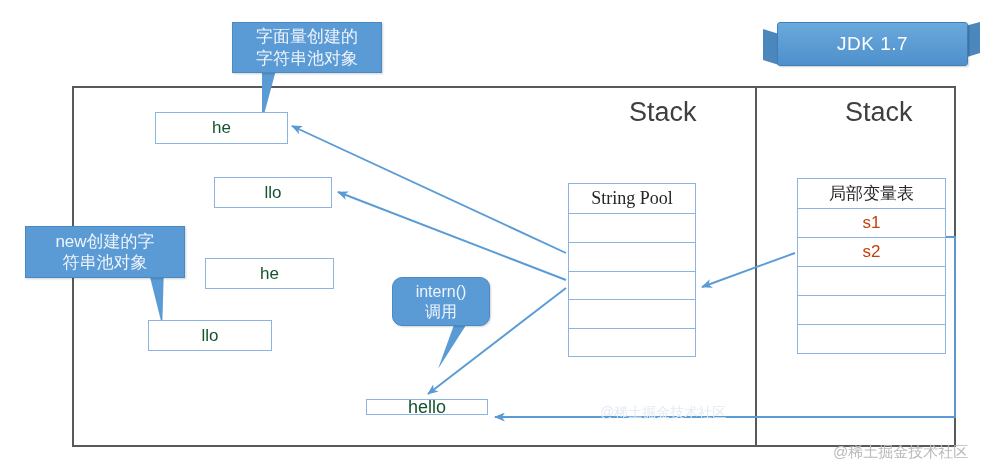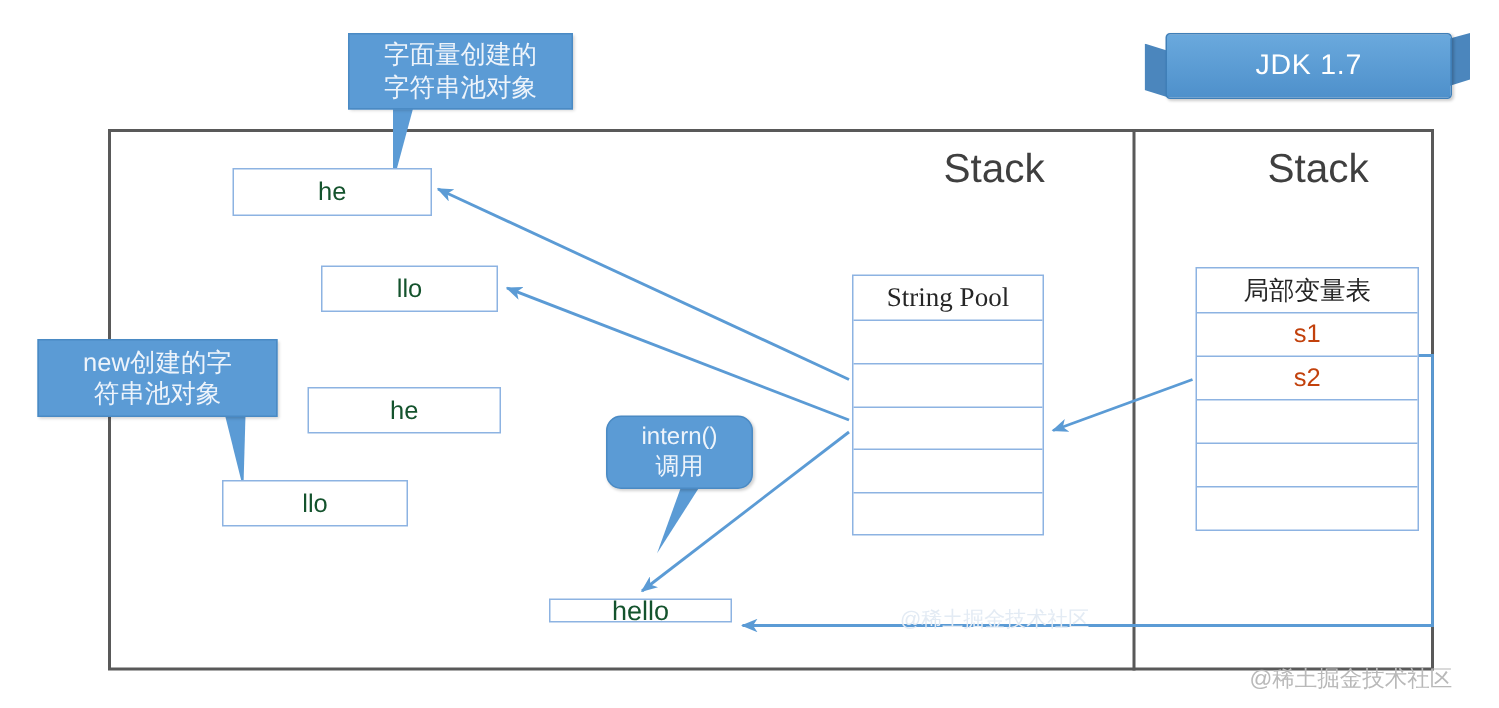--- a/index.html
+++ b/index.html
@@ -43,21 +43,21 @@
   #local-var .row.head{height:30px;font-size:17px;}
 
   
   .callout{position:absolute;background:#5b9bd5;border:1px solid #4a8ac4;
            color:#eef4fb;display:flex;flex-direction:column;align-items:center;
            justify-content:center;text-align:center;line-height:1.25;
            box-shadow:1px 1px 2px rgba(0,0,0,.18);}
   .callout span{display:block;white-space:nowrap;}
   #co-literal{left:232px;top:22px;width:148px;height:49px;font-size:17px;}
   #co-new{left:25px;top:226px;width:158px;height:50px;font-size:17px;}
-  #co-intern{left:404px;top:277px;width:96px;height:47px;font-size:16px;border-radius:10px;}
+  #co-intern{left:392px;top:277px;width:96px;height:47px;font-size:16px;border-radius:10px;}
 
   
   #jdk-badge{position:absolute;left:763px;top:22px;width:217px;height:42px;}
   #jdk-badge .body{position:absolute;left:14px;top:0;width:189px;height:42px;
         background:linear-gradient(180deg,#6aa9dd 0%,#4e90cb 100%);
         border:1px solid #3f7fb8;border-radius:3px;
         display:flex;align-items:center;justify-content:center;
         color:#ffffff;font-size:19px;letter-spacing:.5px;
         box-shadow:1px 1px 2px rgba(0,0,0,.2);}
   #jdk-badge .fold-l{position:absolute;left:0;top:7px;width:16px;height:36px;

